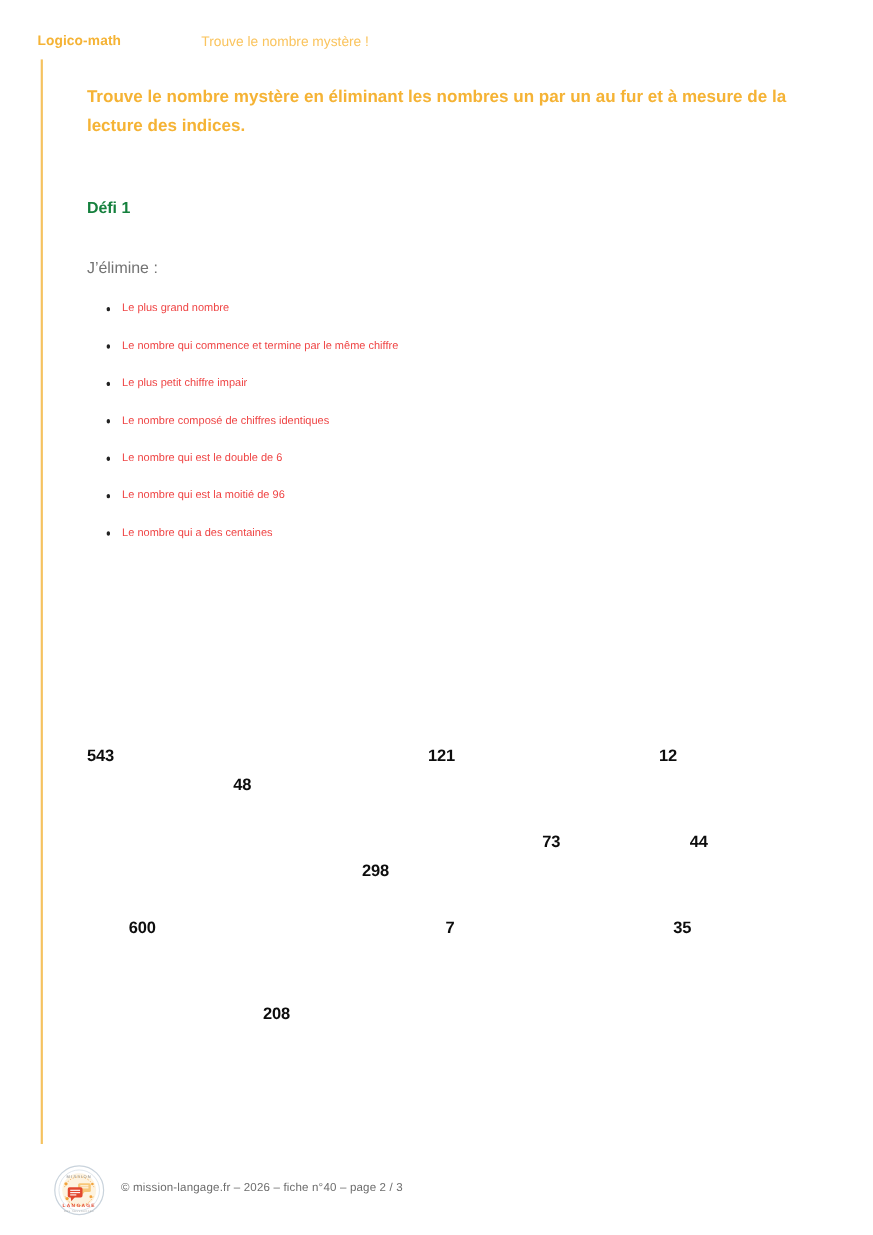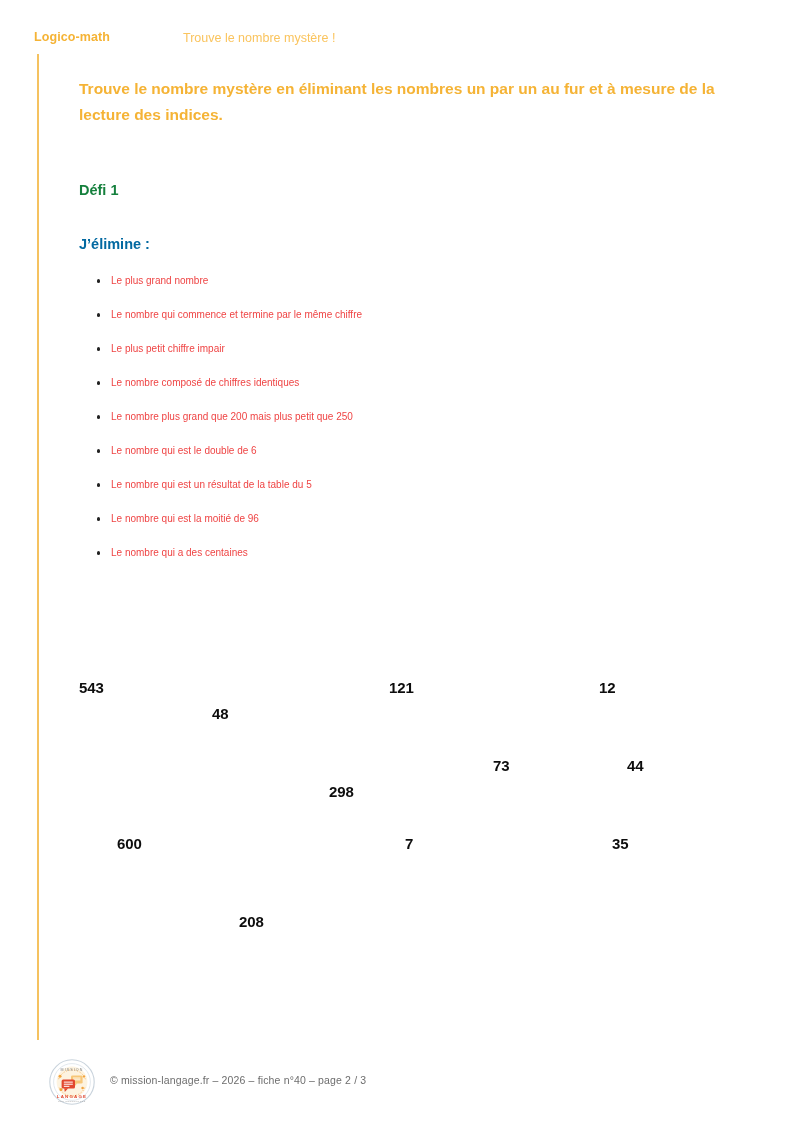--- a/index.html
+++ b/index.html
@@ -82,22 +82,22 @@
     font-weight: bold;
     color: #15803d;
   }
 
   
   .elimine-lead {
     position: absolute;
     left: 79px;
     top: 236px;
     font-size: 14.5px;
-    font-weight: bold;
-    color: #0369a1;
+    font-weight: normal;
+    color: #737373;
   }
 
   
   .clue-list {
     position: absolute;
     left: 79px;
     top: 264px;
     width: 660px;
     margin: 0;
     padding: 0;
@@ -182,23 +182,21 @@
 
   <div class="defi-heading">Défi 1</div>
 
   <div class="elimine-lead">J’élimine :</div>
 
   <ul class="clue-list" id="clue-list">
       <li class="clue-item"><span class="clue-bullet"></span><span>Le plus grand nombre</span></li>
       <li class="clue-item"><span class="clue-bullet"></span><span>Le nombre qui commence et termine par le même chiffre</span></li>
       <li class="clue-item"><span class="clue-bullet"></span><span>Le plus petit chiffre impair</span></li>
       <li class="clue-item"><span class="clue-bullet"></span><span>Le nombre composé de chiffres identiques</span></li>
-      <li class="clue-item"><span class="clue-bullet"></span><span>Le nombre plus grand que 200 mais plus petit que 250</span></li>
       <li class="clue-item"><span class="clue-bullet"></span><span>Le nombre qui est le double de 6</span></li>
-      <li class="clue-item"><span class="clue-bullet"></span><span>Le nombre qui est un résultat de la table du 5</span></li>
       <li class="clue-item"><span class="clue-bullet"></span><span>Le nombre qui est la moitié de 96</span></li>
       <li class="clue-item"><span class="clue-bullet"></span><span>Le nombre qui a des centaines</span></li>
     </ul>
 
   <div class="numbers-area" id="numbers-area">
       <div class="number-token" style="left: 79px; top: 679px;">543</div>
       <div class="number-token" style="left: 389px; top: 679px;">121</div>
       <div class="number-token" style="left: 599px; top: 679px;">12</div>
       <div class="number-token" style="left: 212px; top: 705px;">48</div>
       <div class="number-token" style="left: 493px; top: 757px;">73</div>

